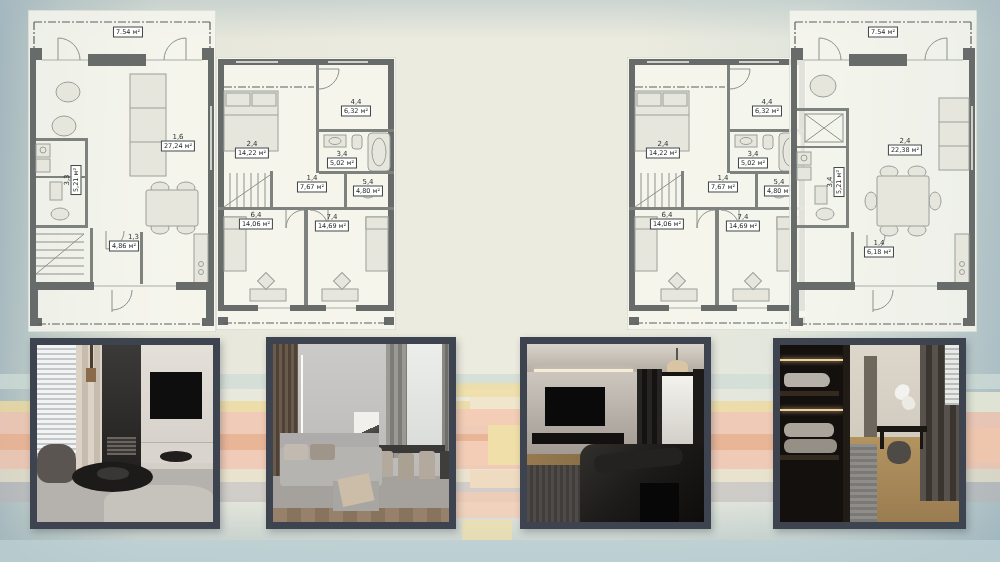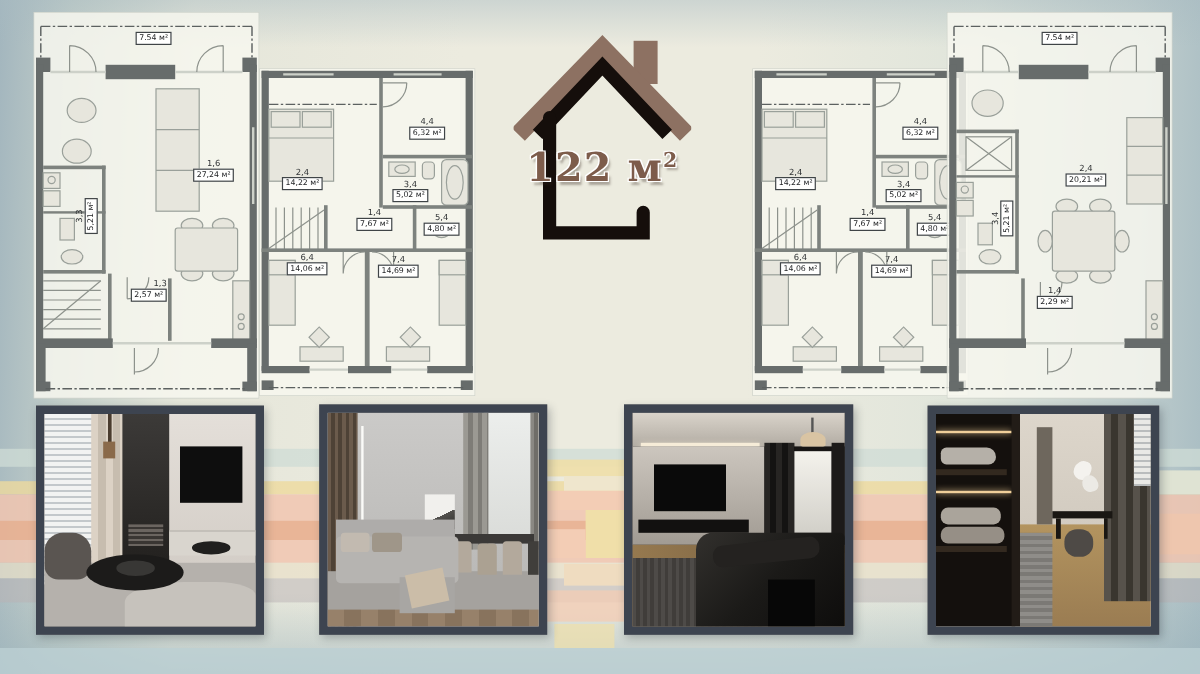--- a/index.html
+++ b/index.html
@@ -134,21 +134,21 @@
     <div class="rlabel" style="left:150px;top:132px;">
       <span class="code">1,6</span>
       <span class="abox">27,24 м²</span>
     </div>
     <div class="rlabel vert" style="left:44px;top:170px;">
       <span class="code">3,3</span>
       <span class="abox">5,21 м²</span>
     </div>
     <div class="rlabel" style="left:96px;top:232px;align-items:flex-end;">
       <span class="code">1,3</span>
-      <span class="abox">2,57 м²</span>
+      <span class="abox">4,86 м²</span>
     </div>
   </div>
 
   <div class="plan" style="left:216px;top:57px;width:180px;height:273px;">
     <svg viewBox="0 0 180 273">
       <rect class="paper" x="0" y="0" width="180" height="273"></rect>
       <rect class="wallf" x="2" y="2" width="176" height="6"></rect>
       <rect class="wallf" x="2" y="2" width="6" height="250"></rect>
       <rect class="wallf" x="172" y="2" width="6" height="250"></rect>
       <line class="win" x1="20" y1="5" x2="62" y2="5"></line>
@@ -223,31 +223,20 @@
     <div class="rlabel" style="left:40px;top:163px;">
       <span class="code">6,4</span>
       <span class="abox">14,06 м²</span>
     </div>
     <div class="rlabel" style="left:116px;top:165px;">
       <span class="code">7,4</span>
       <span class="abox">14,69 м²</span>
     </div>
   </div>
 
-  <div class="logo">
-    <svg viewBox="0 0 148 198">
-      <rect x="100" y="20" width="20" height="36" fill="#8d7162"></rect>
-      <path d="M4 98 L74 26 L144 98" stroke="#8d7162" stroke-width="15" fill="none"></path>
-      <path d="M20 98 L74 41 L128 98" stroke="#150e0b" stroke-width="11" fill="none"></path>
-      <path d="M30 84 L30 180 L108 180 L108 163" stroke="#150e0b" stroke-width="11" fill="none" stroke-linecap="round"></path>
-    </svg>
-    <div class="logo-text">
-      <span>122 м</span><sup>2</sup>
-    </div>
-  </div>
 
   <div class="plan" style="left:627px;top:57px;width:180px;height:273px;">
     <svg viewBox="0 0 180 273">
       <rect class="paper" x="0" y="0" width="180" height="273"></rect>
       <rect class="wallf" x="2" y="2" width="176" height="6"></rect>
       <rect class="wallf" x="2" y="2" width="6" height="250"></rect>
       <rect class="wallf" x="172" y="2" width="6" height="250"></rect>
       <line class="win" x1="20" y1="5" x2="62" y2="5"></line>
       <line class="win" x1="112" y1="5" x2="152" y2="5"></line>
       <path class="dd" d="M8 30 H98"></path>
@@ -379,29 +368,29 @@
       <rect class="wallf" x="178" y="276" width="8" height="40"></rect>
       <rect class="wallf" x="2" y="308" width="12" height="8"></rect>
       <rect class="wallf" x="174" y="308" width="12" height="8"></rect>
       <path class="dd" d="M10 314 H178"></path>
     </svg>
     <div class="rlabel" style="left:94px;top:22px;">
       <span class="abox">7.54 м²</span>
     </div>
     <div class="rlabel" style="left:116px;top:136px;">
       <span class="code">2,4</span>
-      <span class="abox">20,21 м²</span>
+      <span class="abox">22,38 м²</span>
     </div>
     <div class="rlabel vert" style="left:46px;top:172px;">
       <span class="code">3,4</span>
       <span class="abox">5,21 м²</span>
     </div>
     <div class="rlabel" style="left:90px;top:238px;">
       <span class="code">1,4</span>
-      <span class="abox">2,29 м²</span>
+      <span class="abox">6,18 м²</span>
     </div>
   </div>
 
   <figure class="photo" style="left:30px;top:338px;width:190px;height:191px;margin:0;">
     <div class="scene">
       <div style="inset:0;background:linear-gradient(180deg,#e4dfd9,#cdc7c0);"></div>
       <div style="left:0;top:0;width:24%;height:80%;background:repeating-linear-gradient(180deg,#f2f3f2 0 3px,#c3c8cb 3px 5px);"></div>
       <div style="left:22%;top:0;width:16%;height:84%;background:repeating-linear-gradient(90deg,#dcd2c5 0 6px,#c7bdaf 6px 12px);"></div>
       <div style="left:30%;top:0;width:3px;height:14%;background:#4a3c2e;"></div>
       <div style="left:28%;top:13%;width:10px;height:14px;background:#8a6a4a;"></div>

